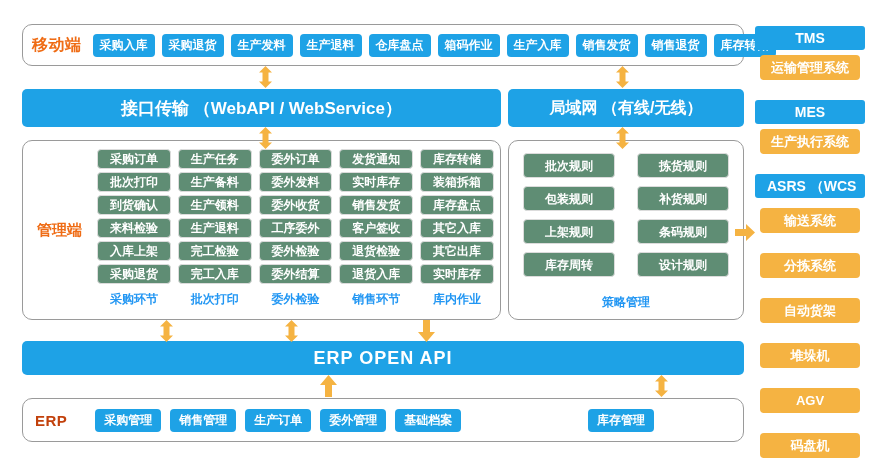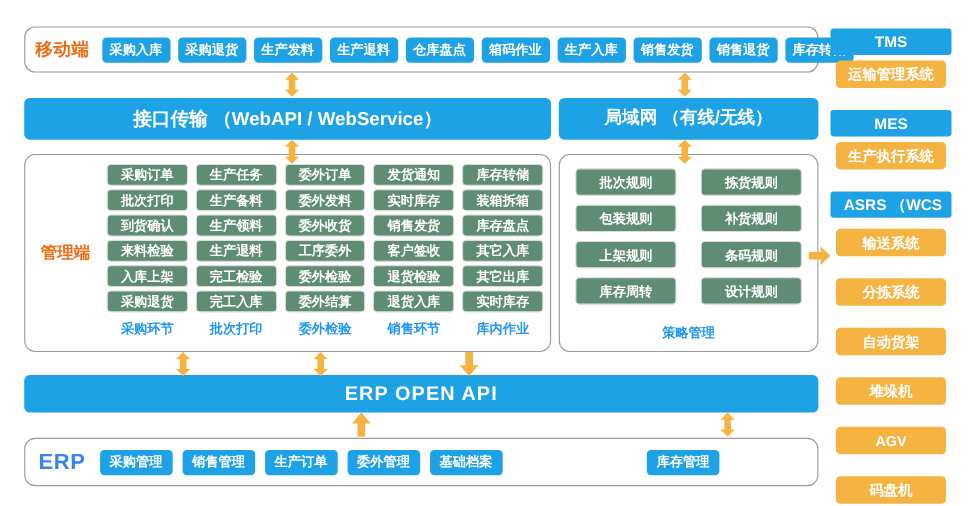--- a/index.html
+++ b/index.html
@@ -92,22 +92,22 @@
     border-radius: 5px; font-size: 18px; letter-spacing: 1px;
   }
 
   
   #erp-panel { left: 22px; top: 398px; width: 722px; height: 44px; }
   #erp-row {
     position: absolute; inset: 0;
     display: flex; align-items: center; gap: 9px; padding: 0 12px;
   }
   #erp-title {
-    color: #3b82f6; font-size: 20px; font-weight: bold;
-    margin-right: 4px; letter-spacing: .5px;
+    color: #c2410c; font-size: 15px; font-weight: bold;
+    margin-right: 19px; letter-spacing: .5px;
   }
   #erp-row .chip { height: 23px; padding: 0 9px; font-size: 12px; }
   #erp-spacer { flex: 1 1 auto; }
 
   
   #sidebar {
     position: absolute; left: 755px; top: 26px; width: 110px;
     display: flex; flex-direction: column;
   }
   .side-head {

